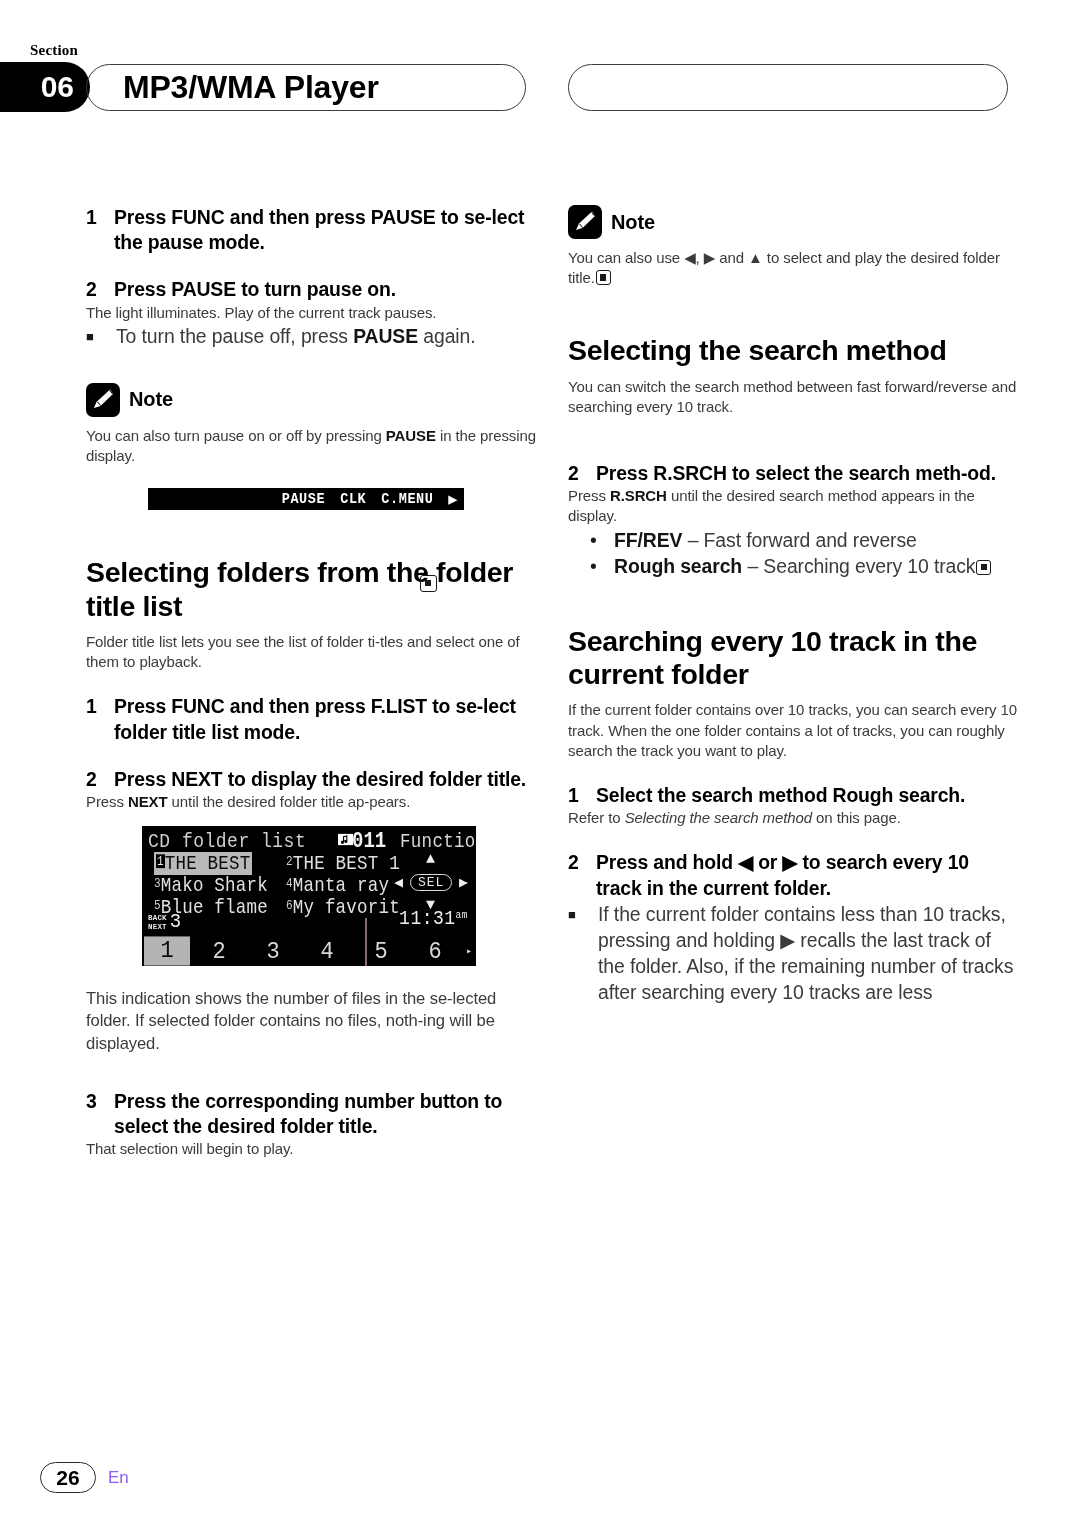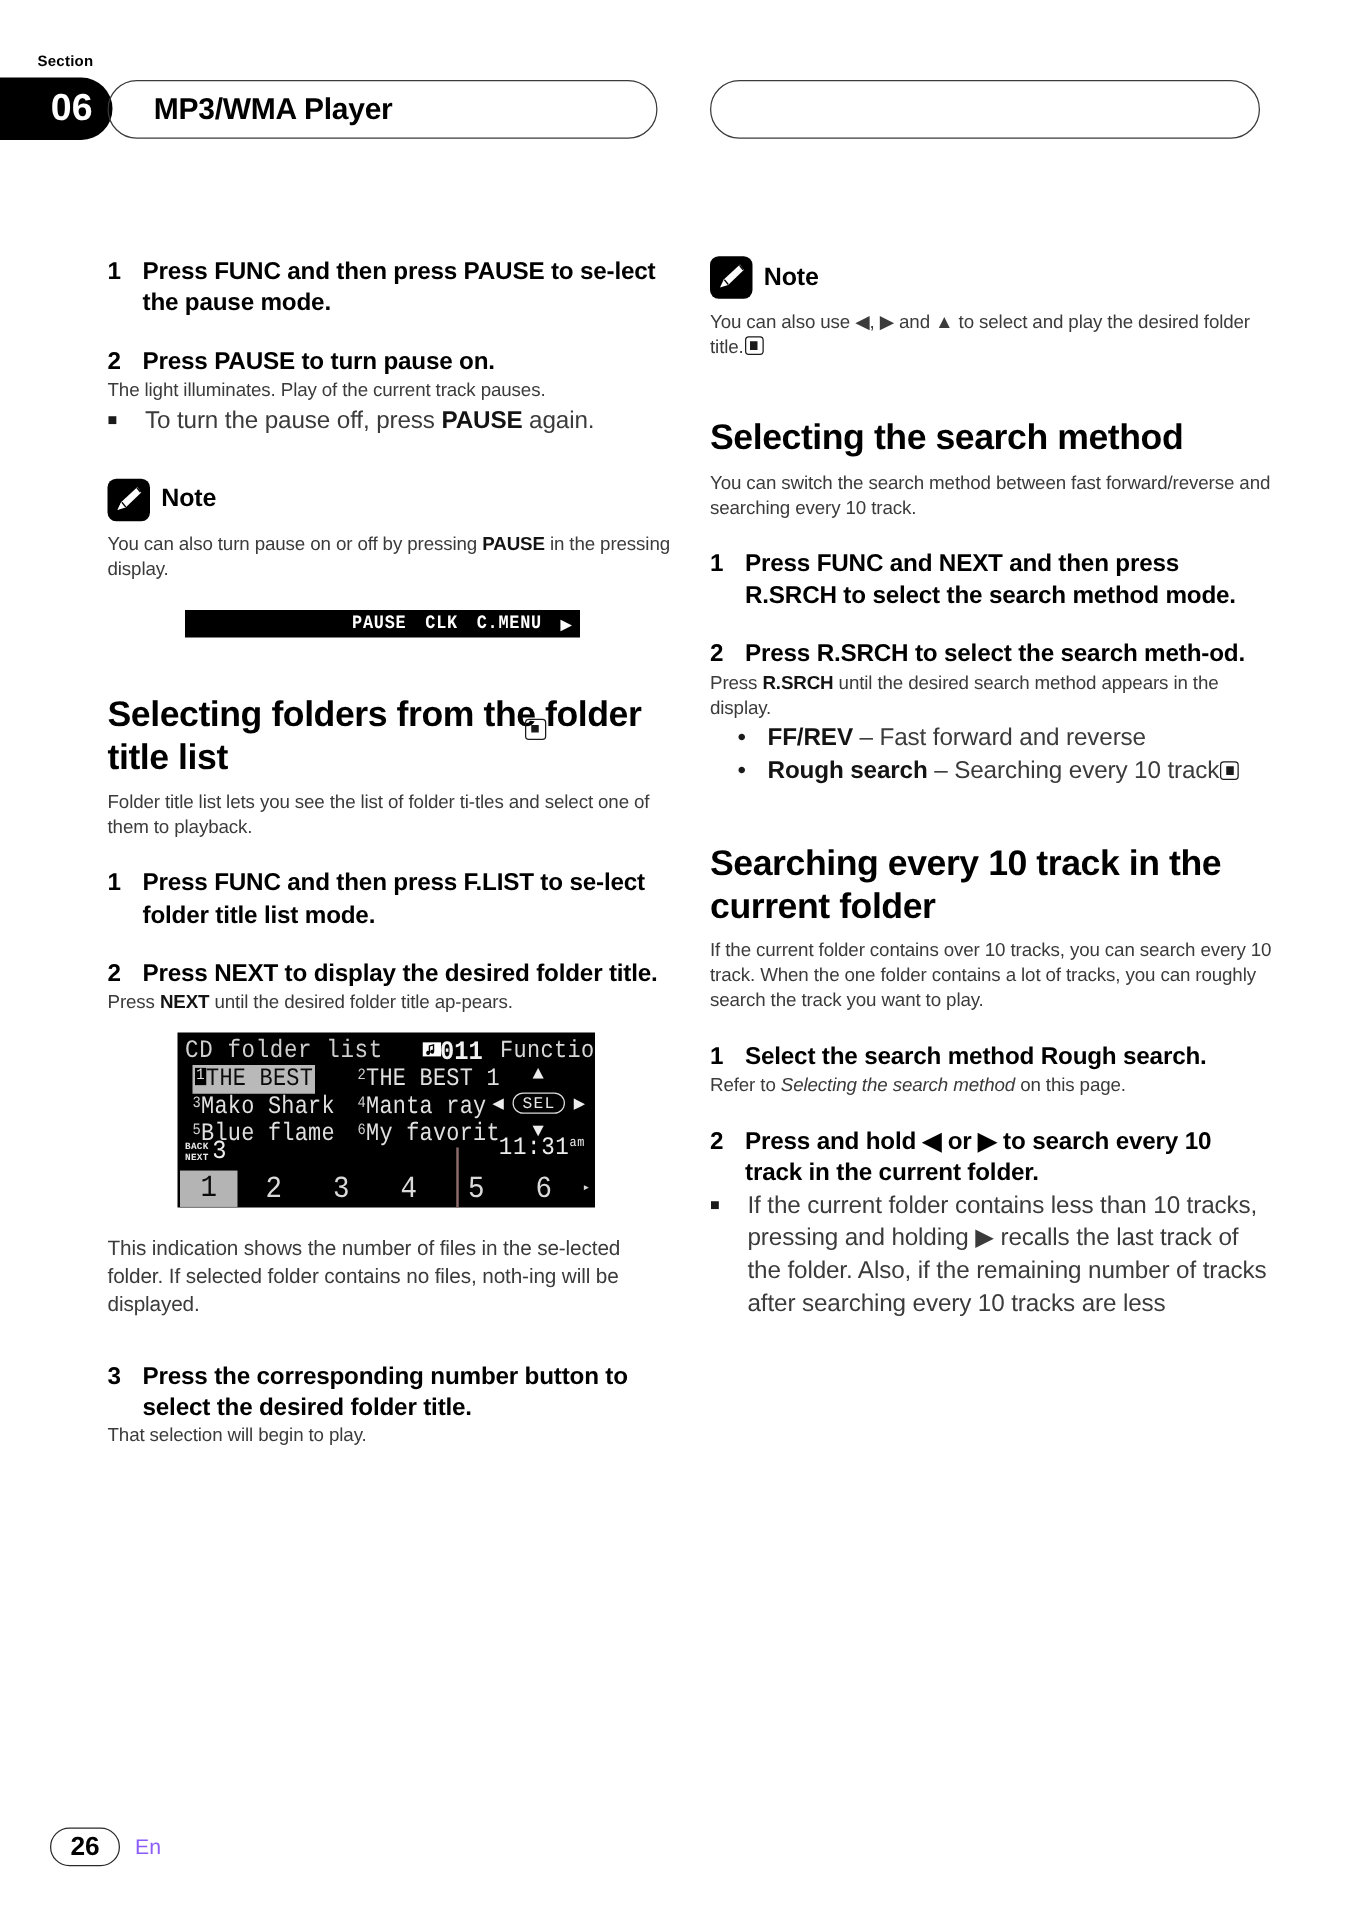--- a/index.html
+++ b/index.html
@@ -17,24 +17,25 @@
   
   .header {
     position: absolute;
     top: 0; left: 0; right: 0;
     height: 130px;
   }
   .section-label {
     position: absolute;
     left: 30px;
     top: 42px;
-    font-size: 12px;
+    font-size: 15px;
     font-weight: bold;
     letter-spacing: 0.2px;
     color: #000;
+    font-family: Liberation Serif, serif;
   }
   .section-num-tab {
     position: absolute;
     left: 0px;
     top: 62px;
     width: 90px;
     height: 50px;
     background: #000;
     border-radius: 0 26px 26px 0;
     color: #fff;
@@ -50,21 +51,21 @@
     position: absolute;
     left: 86px;
     top: 64px;
     width: 440px;
     height: 47px;
     border: 1.6px solid #3a3a3a;
     border-radius: 24px;
     display: flex;
     align-items: center;
     padding-left: 36px;
-    font-size: 24px;
+    font-size: 32px;
     font-weight: bold;
     color: #000;
     letter-spacing: -0.2px;
   }
   .title-pill-empty {
     position: absolute;
     left: 568px;
     top: 64px;
     width: 440px;
     height: 47px;
@@ -540,21 +541,20 @@
   </div>
   <p class="body"><span>You can also use ◀, ▶ and ▲ to select and play the desired folder title.</span><span class="eon"></span></p>
 
   <div class="gap-xl"></div>
 
   <h1 class="h1">Selecting the search method</h1>
   <p class="body">You can switch the search method between fast forward/reverse and searching every 10 track.</p>
 
   <div class="gap-m"></div>
 
-  <p class="step"><span class="n">1</span><span>Press FUNC and NEXT and then press R.SRCH to select the search method mode.</span></p>
 
   <div class="gap-m"></div>
 
   <p class="step"><span class="n">2</span><span>Press R.SRCH to select the search meth-­od.</span></p>
   <p class="body"><span>Press </span><b>R.SRCH</b><span> until the desired search method appears in the display.</span></p>
 
   <p class="dot-list"><span class="mk">•</span><b>FF/REV</b><span> – Fast forward and reverse</span></p>
   <p class="dot-list"><span class="mk">•</span><b>Rough search</b><span> – Searching every 10 track</span><span class="eon"></span></p>
 
   <div class="gap-xl"></div>

